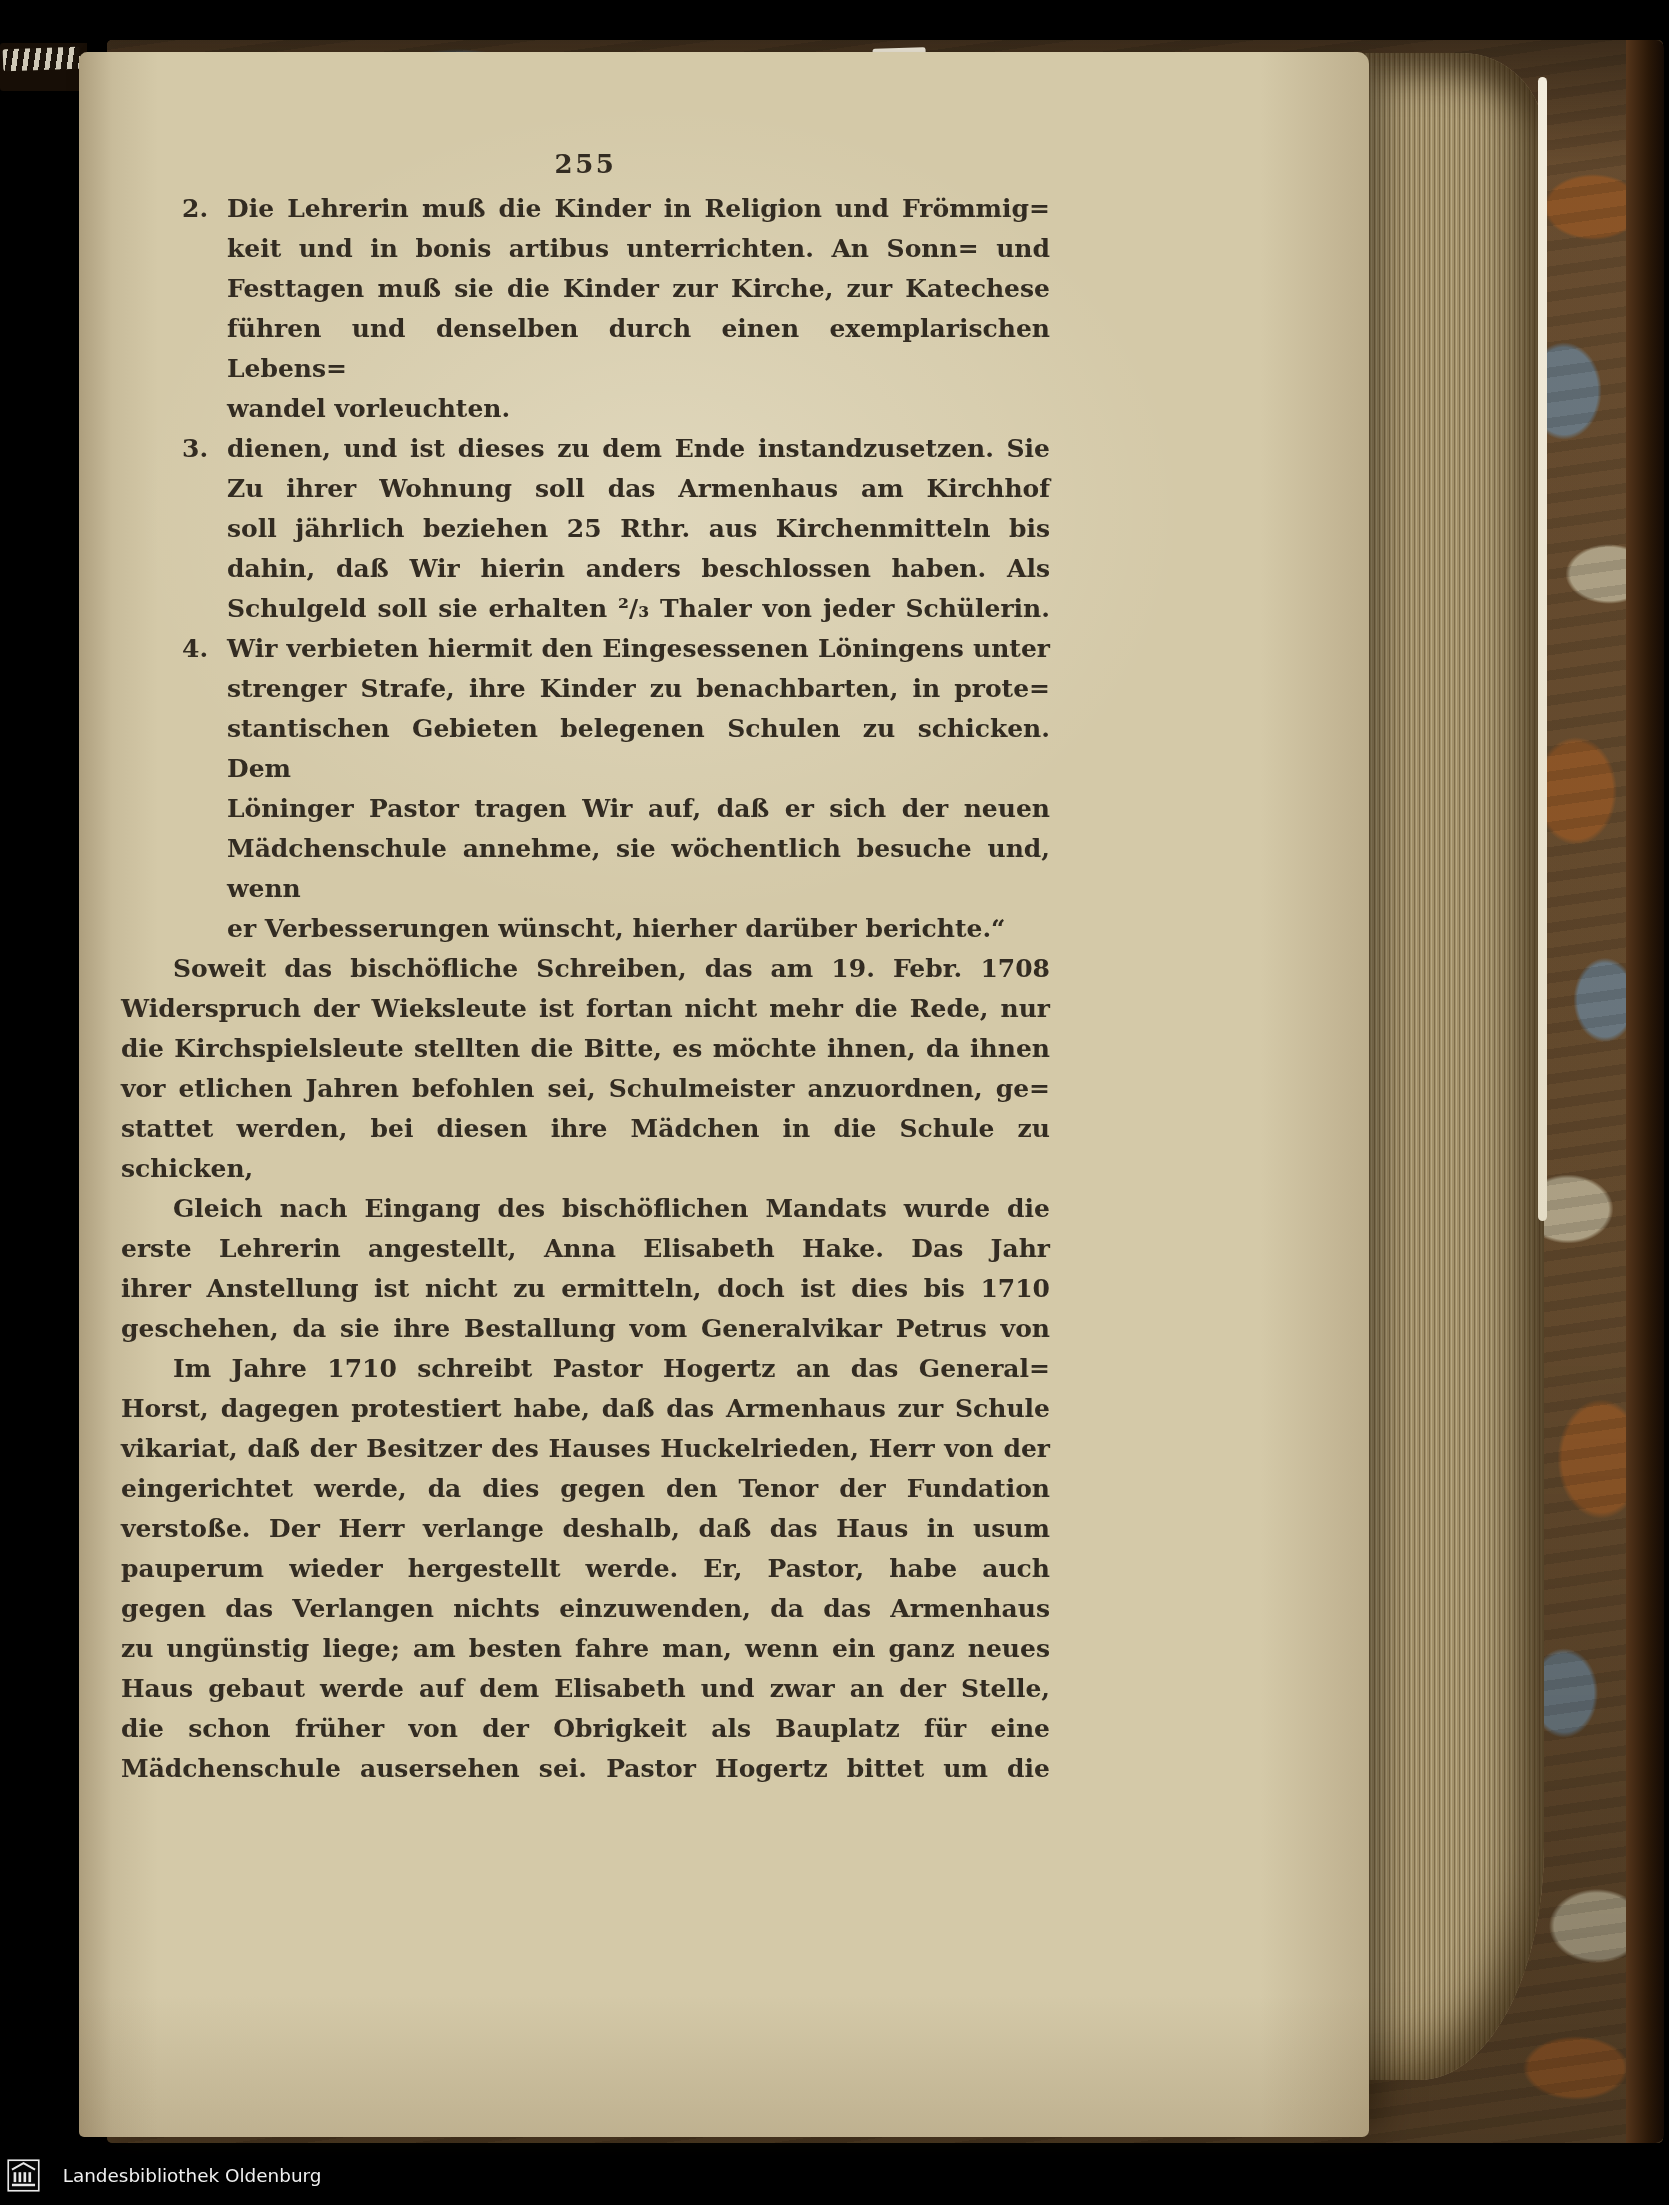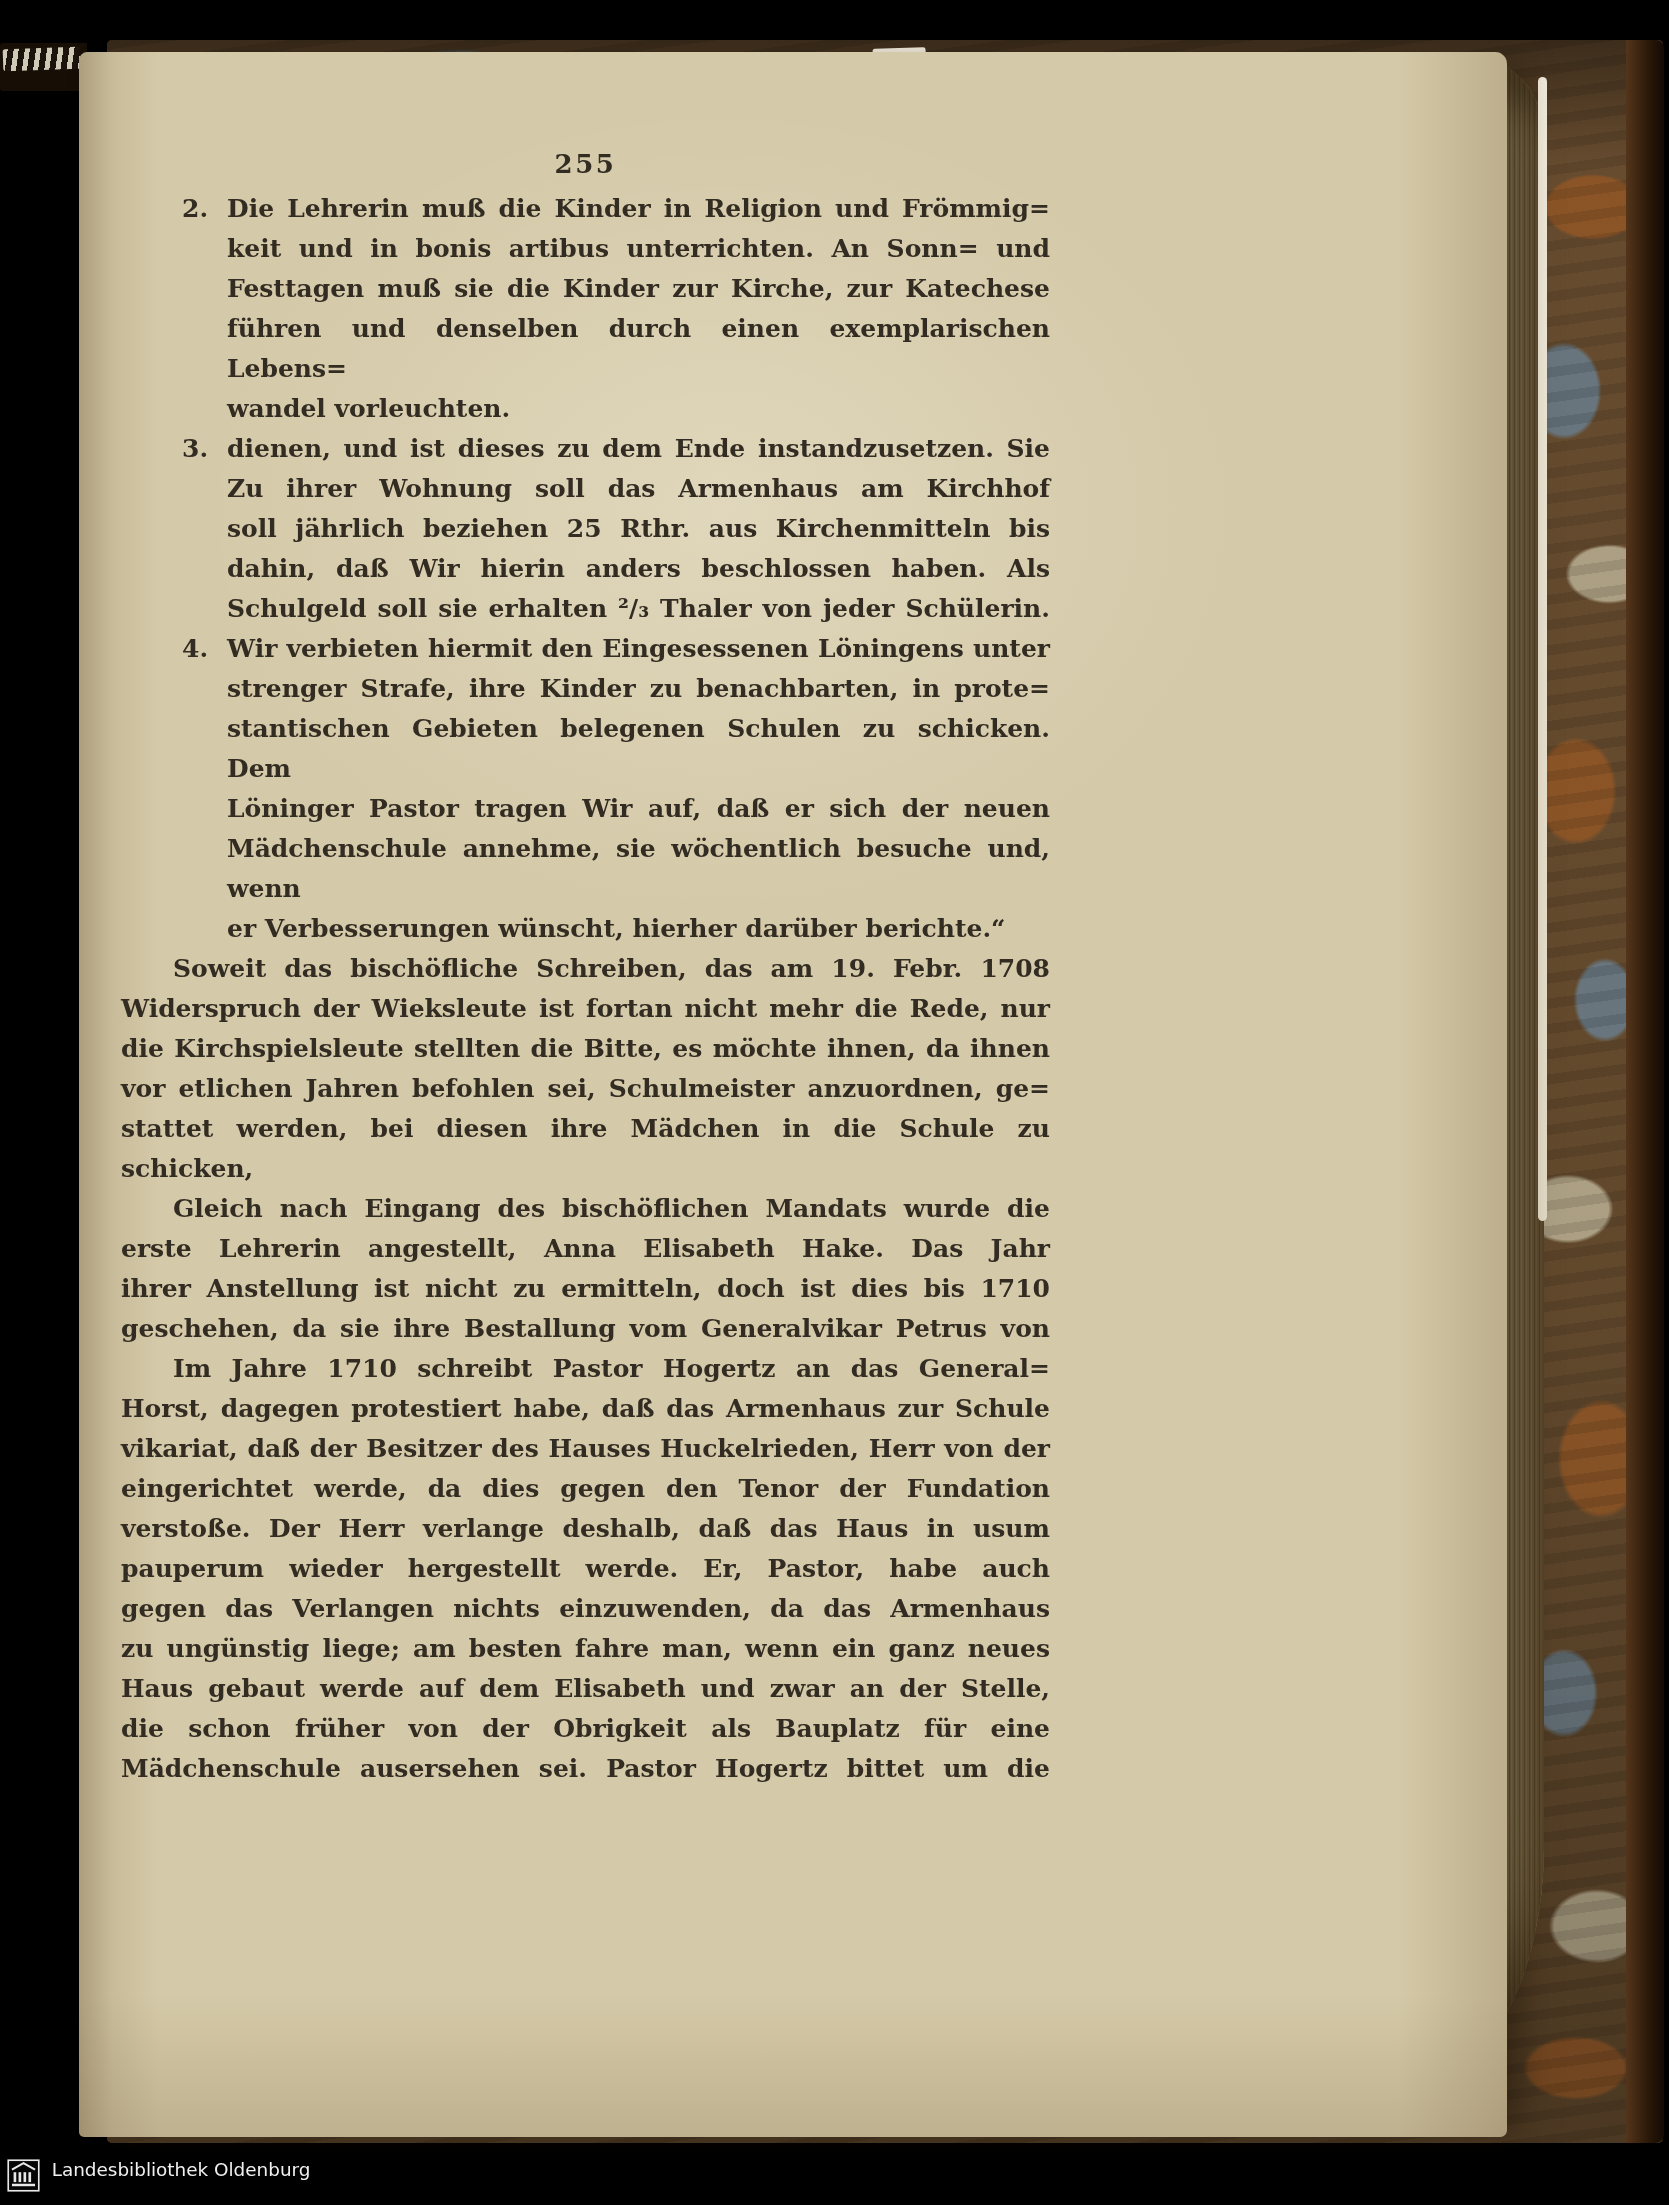--- a/index.html
+++ b/index.html
@@ -105,21 +105,21 @@
     width: 53px; height: 30px;
     background: #ece7d8;
     transform: rotate(-2deg);
     border-radius: 2.5px;
   }
 
   
   .page {
     position: absolute;
     left: 79px; top: 52px;
-    width: 1428px; height: 2085px;
+    width: 1290px; height: 2085px;
     background-color: var(--page, #d4c9a8);
     background-image:
       radial-gradient(ellipse 751px 584px at 45% 22%, rgba(255,252,240,0.28), rgba(255,252,240,0) 70%),
       linear-gradient(90deg, rgba(110,88,55,0.38) 0, rgba(110,88,55,0.12) 33px, rgba(0,0,0,0) 79px),
       linear-gradient(270deg, rgba(120,95,60,0.25) 0, rgba(0,0,0,0) 109px),
       linear-gradient(0deg, rgba(115,92,58,0.22) 0, rgba(0,0,0,0) 142px);
     border-radius: 8.3px 11.7px 6.7px 5px;
     box-shadow: 23.4px 5px 32px -11.7px rgba(30,20,8,0.55);
   }
 
@@ -160,21 +160,22 @@
     text-justify: inter-word;
   }
   .line.short { text-align-last: left; }
   .line.first { padding-left: 52px; }
 
   
   .logo {
     position: absolute;
     left: 6.7px; top: 2159px;
     display: flex;
-    gap: 12px;
+    align-items: center;
+    gap: 23px;
   }
   .logo-icon { width: 33px; height: 33px; display: block; }
   .logo-text {
     font-family: "DejaVu Sans", "Liberation Sans", sans-serif;
     font-size: 18.4px;
     color: #f0f0f0;
   }
 </style>
 </head>
 <body>

